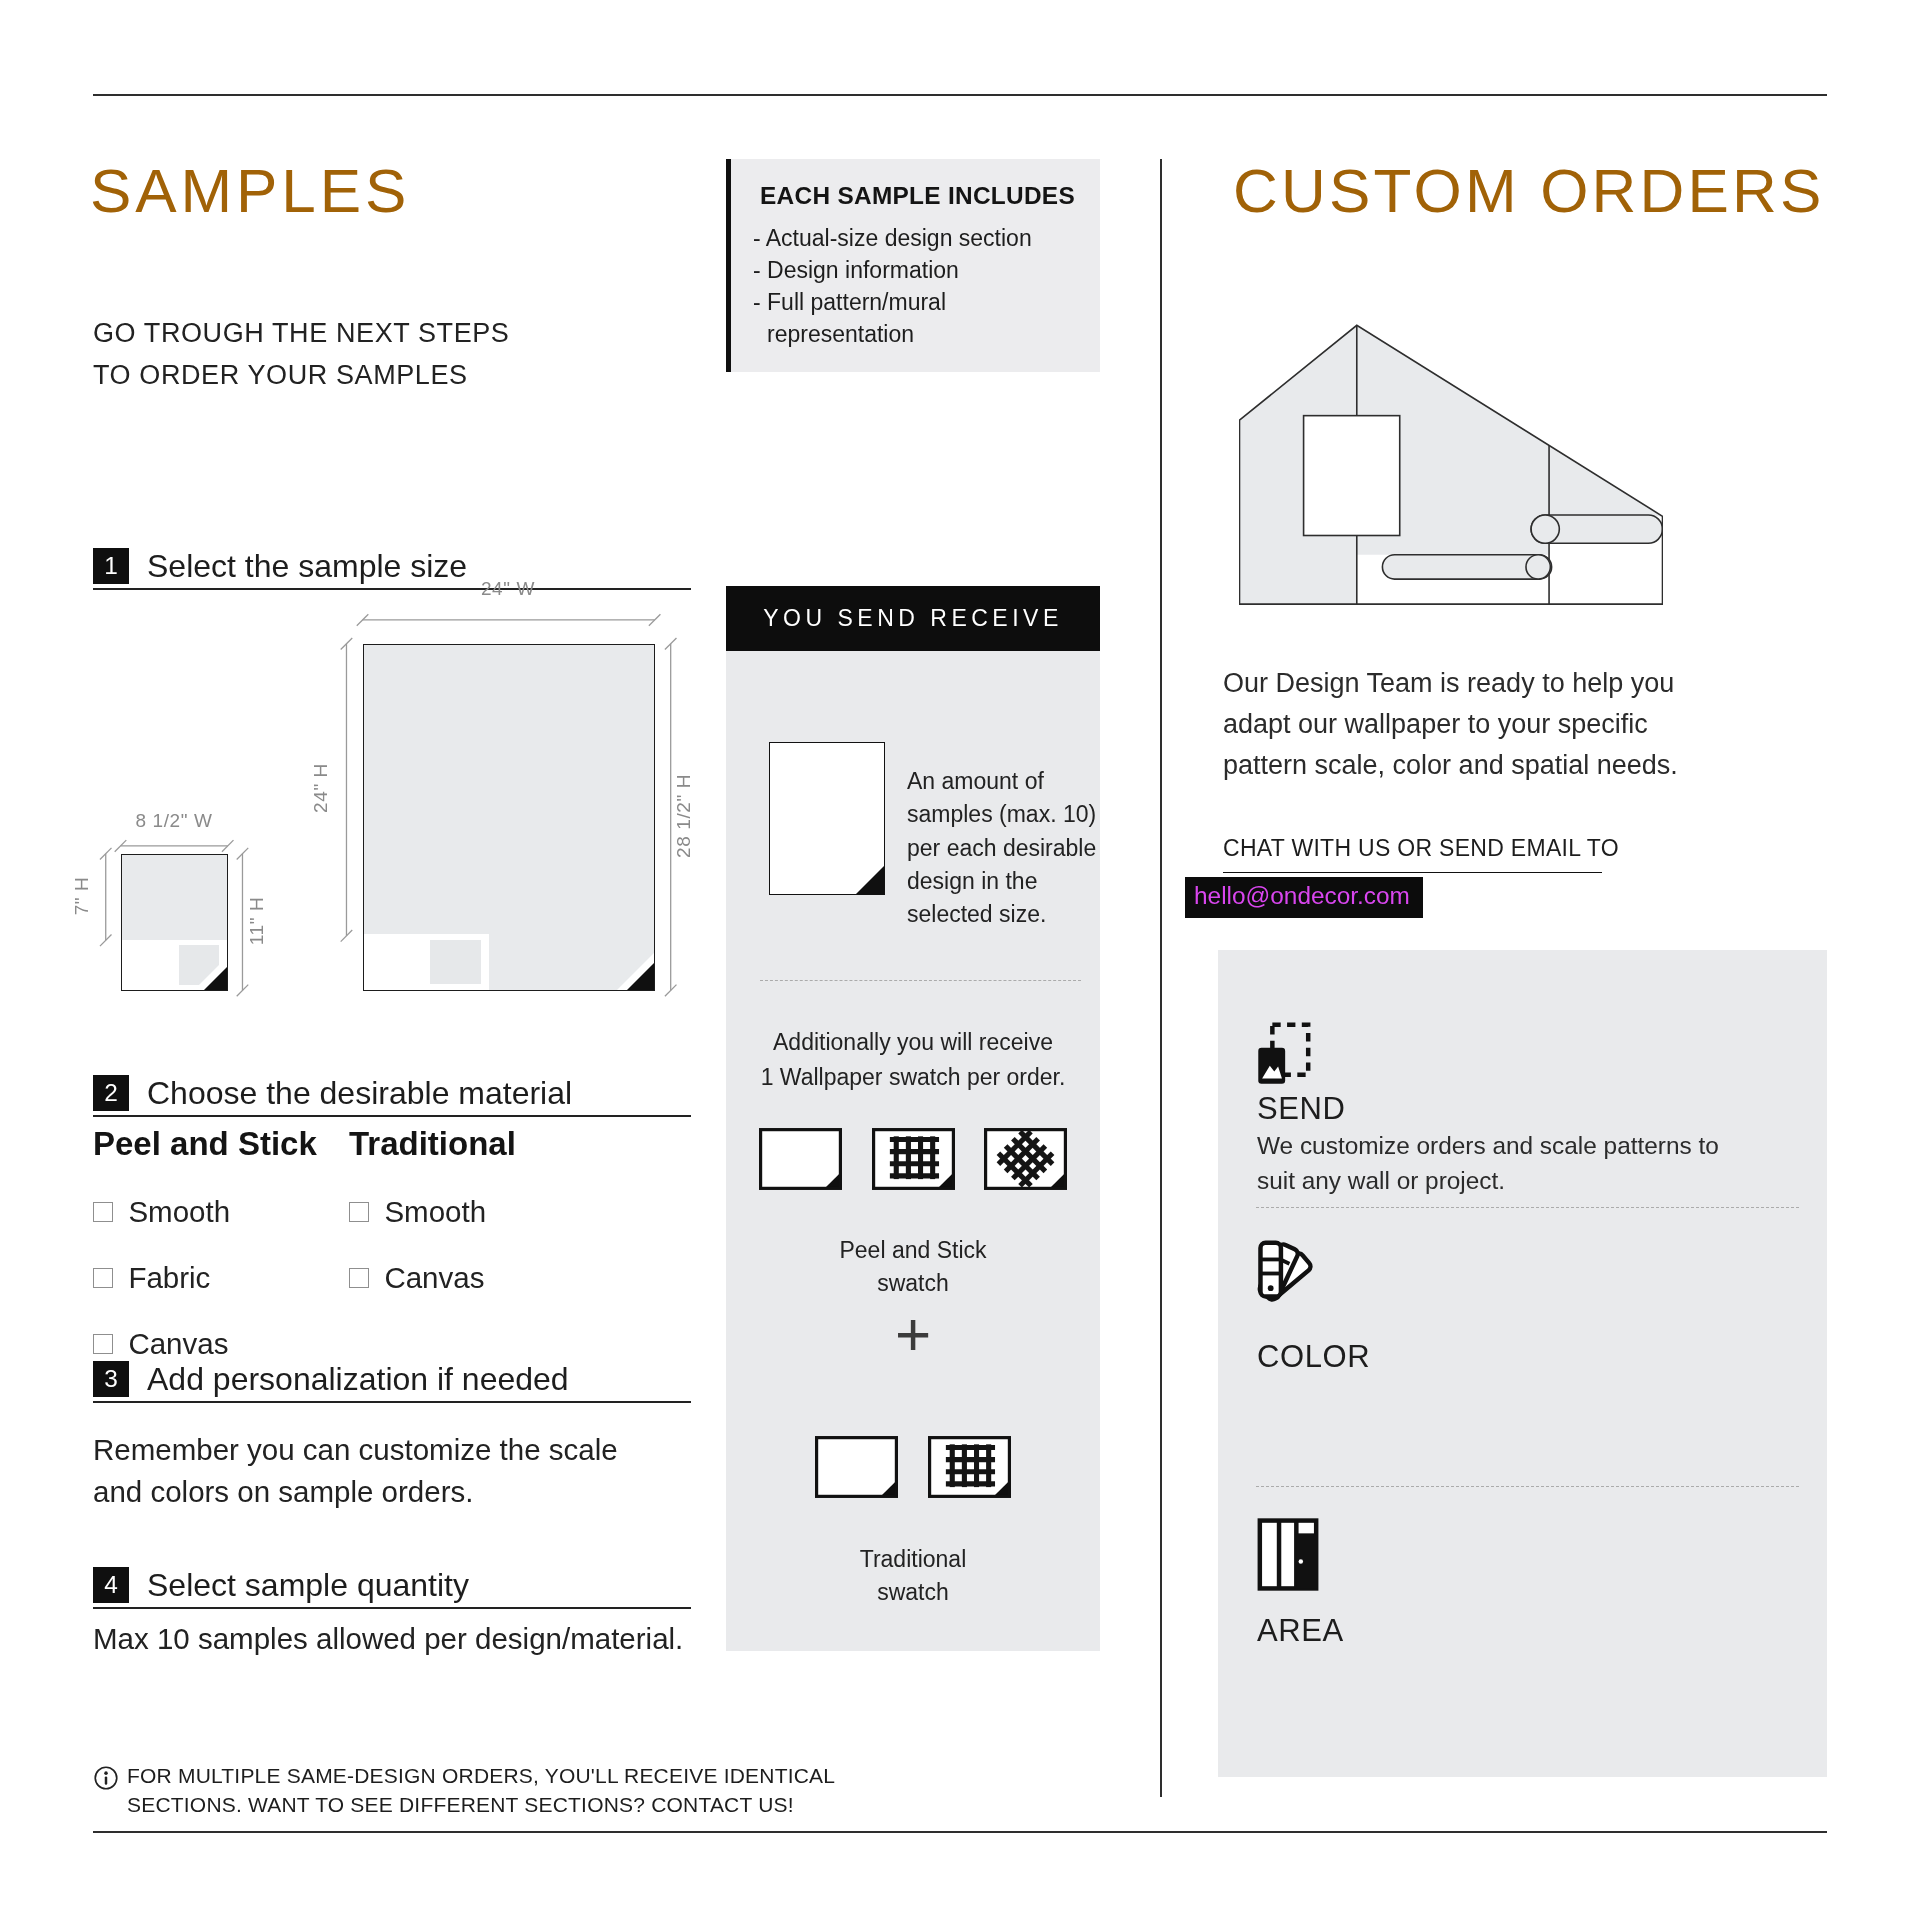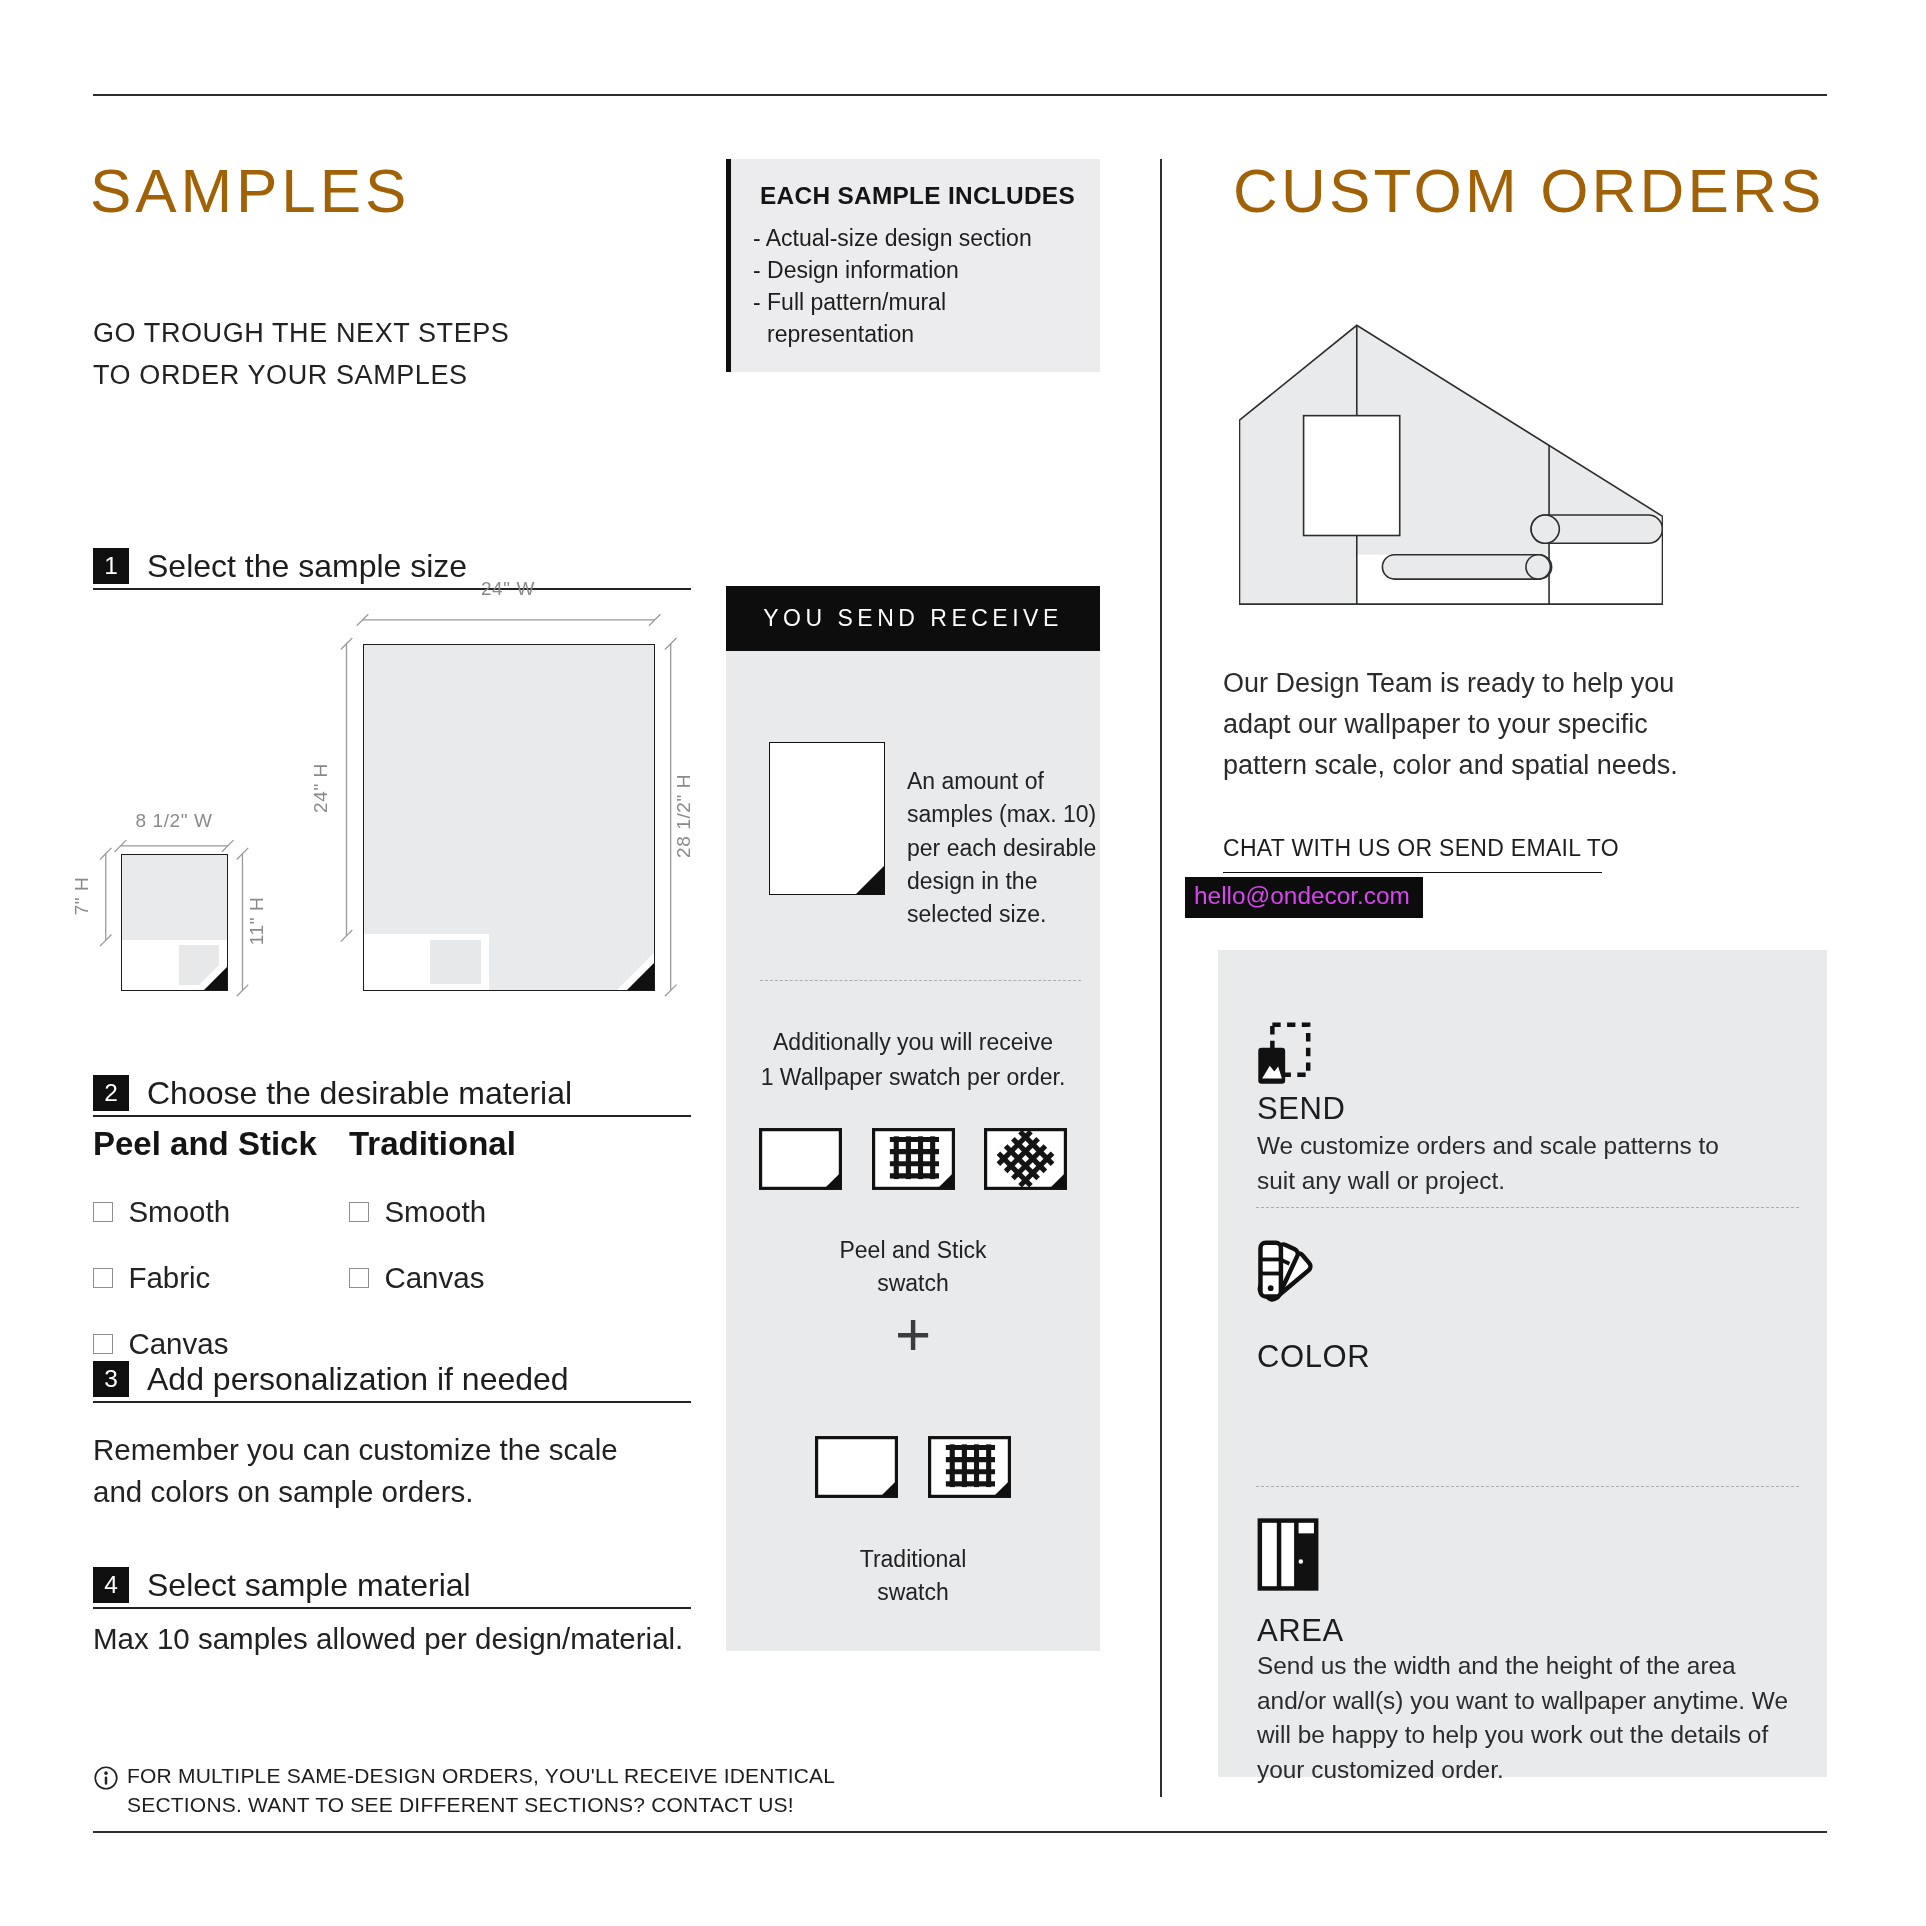--- a/index.html
+++ b/index.html
@@ -212,21 +212,21 @@
   </div>
 
   <div class="abs step" id="step3">
     <span class="step-num">3</span>
     <span class="step-label">Add personalization if needed</span>
   </div>
   <div class="abs body-para" id="step3-text">Remember you can customize the scale and colors on sample orders.</div>
 
   <div class="abs step" id="step4">
     <span class="step-num">4</span>
-    <span class="step-label">Select sample material</span>
+    <span class="step-label">Select sample quantity</span>
   </div>
   <div class="abs body-para" id="step4-text">Max 10 samples allowed per design/material.</div>
 
   <div class="abs" id="note">
     <svg id="note-icon" width="26" height="26" viewBox="0 0 40 40">
       <circle cx="20" cy="20" r="16.5" fill="none" stroke="#222" stroke-width="2.6"></circle>
       <circle cx="20" cy="12.5" r="2.7" fill="#222"></circle>
       <rect x="18.1" y="17.5" width="3.8" height="13" rx="1.9" fill="#222"></rect>
     </svg>
     <div id="note-text">
@@ -379,16 +379,15 @@
   <div class="abs dash-div" id="feat-dash-2"></div>
 
   <svg class="abs" id="area-icon" width="62" height="73" viewBox="0 0 96 114">
     <rect x="4" y="4" width="88" height="106" fill="#fff" stroke="#111" stroke-width="7"></rect>
     <line x1="34" y1="4" x2="34" y2="110" stroke="#111" stroke-width="7"></line>
     <line x1="61" y1="4" x2="61" y2="110" stroke="#111" stroke-width="7"></line>
     <rect x="61" y="24" width="31" height="86" fill="#111"></rect>
     <circle cx="68" cy="68" r="3.5" fill="#fff"></circle>
   </svg>
   <div class="abs feat-heading" id="area-heading">AREA</div>
-  <div class="abs feat-text" id="area-text">Send us the width and the height of the area and/or wall(s) you want to wallpaper anytime. We will be happy to help you work out the details of your customized order.</div>
 
 </div>
 
 
 </body></html>

